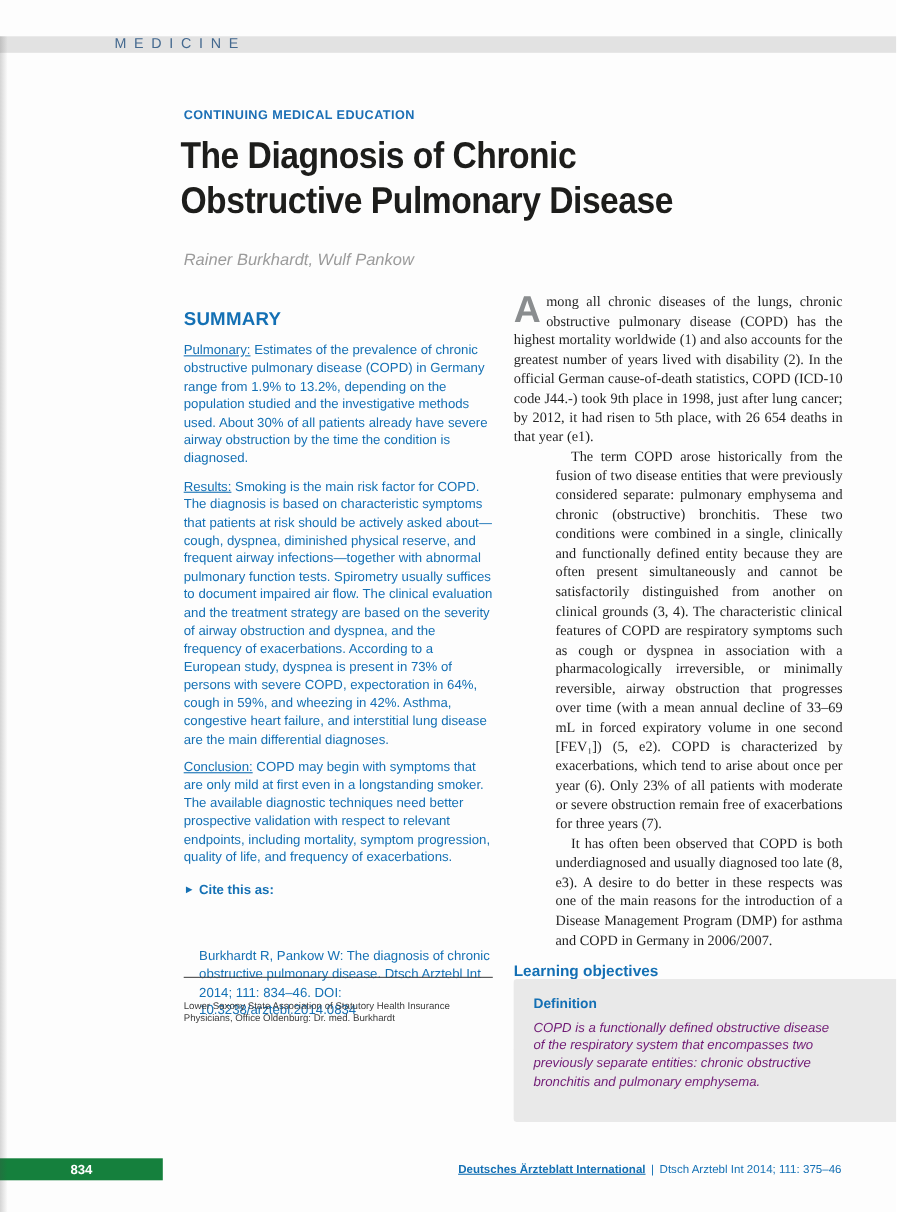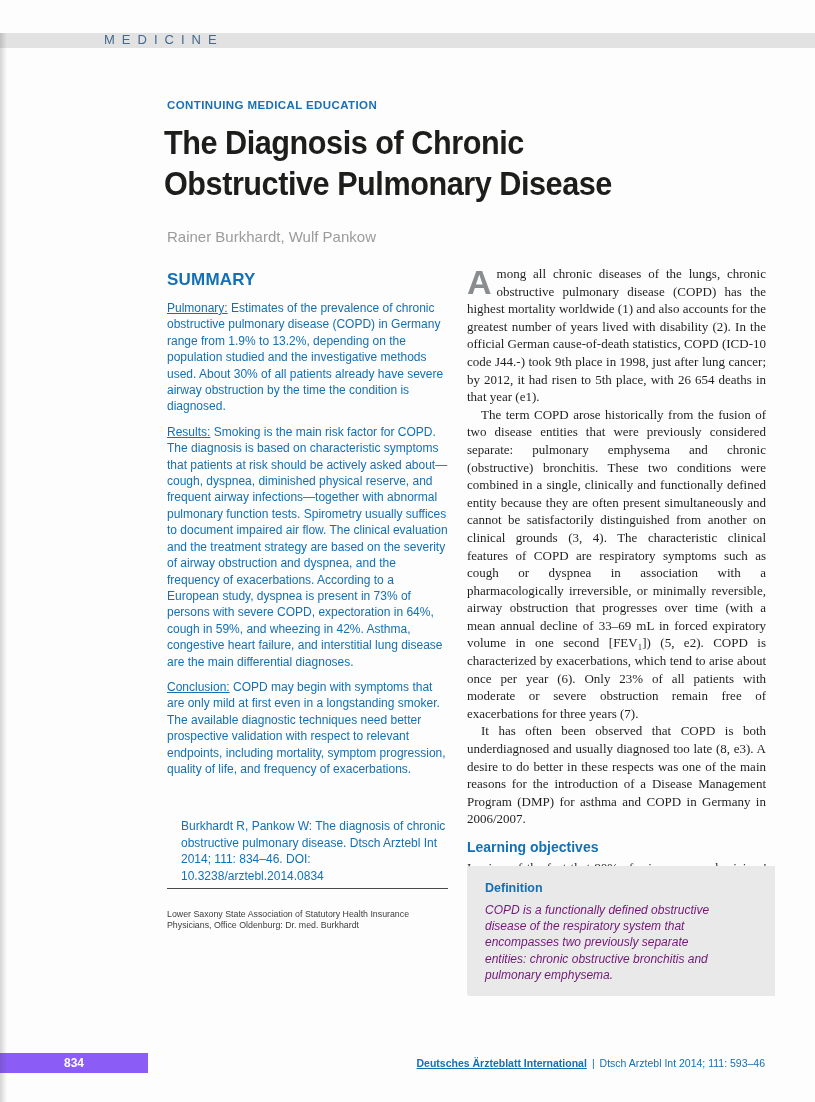--- a/index.html
+++ b/index.html
@@ -23,25 +23,25 @@
   
   .kicker {
     position:absolute; left:167px; top:99px; font-size:11.5px; font-weight:700;
     color:#1b6fb5; letter-spacing:0.4px;
   }
   .title {
     position:absolute; left:164px; top:122px; margin:0; font-size:34px; line-height:41px;
     font-weight:700; color:#1d1d1b; letter-spacing:-0.5px; white-space:nowrap;
     transform:scaleX(0.9); transform-origin:0 0;
   }
-  .authors { position:absolute; left:167px; top:228px; font-size:15px; color:#9b9b9b; }
+  .authors { position:absolute; left:167px; top:228px; font-size:15px; color:#9b9b9b;font-style:italic; }
 
   
   .col-left { position:absolute; left:167px; top:266px; width:281px; }
-  .summary-heading { color:#1470b4; font-size:17px; font-weight:700; margin:4px 0 10px 0; letter-spacing:0.2px; }
+  .summary-heading { color:#1470b4; font-size:17px; font-weight:700; margin:14px 0 10px 0; letter-spacing:0.2px; }
   .summary-para { color:#1470b4; font-size:12px; line-height:16.4px; margin:0 0 9px 0; }
   .summary-para .lead { text-decoration:underline; }
   .cite { margin-top:14px; color:#1470b4; font-size:12px; line-height:16.4px; }
   .cite-head { font-weight:700; }
   .cite-arrow { font-size:10px; margin-right:4px; position:relative; top:-1px; }
   .cite-body { padding-left:14px;margin-top:41px; }
 
   
   .affiliations {
     position:absolute; left:167px; top:888px; width:281px;
@@ -54,39 +54,39 @@
   .col-right {
     position:absolute; left:467px; top:265px; width:299px;
     font-family:"Liberation Serif","DejaVu Serif",serif;
     font-size:13px; line-height:17.6px; color:#1f1f1f; text-align:justify;
   }
   .dropcap {
     float:left; font-family:"Liberation Sans",sans-serif; font-weight:700;
     font-size:34px; line-height:30px; color:#8a8d8f; margin:2px 5px 0 0;
   }
   .body-para { margin:0; }
-  .body-para.indent { text-indent:14px; }
+  .body-para.indent { text-indent:14px;margin-left:38px; }
   .lo-heading {
     font-family:"Liberation Sans",sans-serif; color:#1470b4; font-weight:700;
     font-size:14px; margin:11px 0 2px 0; text-align:left;
   }
 
   
   .definition-box {
-    position:absolute; left:467px; top:866px; width:308px; height:130px;
+    position:absolute; left:467px; top:890px; width:348px; height:130px;
     background:#e9e9e9; box-sizing:border-box; padding:15px 55px 0 18px;
     border-radius:3px 0 0 3px;
   }
   .def-heading { color:#1470b4; font-weight:700; font-size:12.5px; margin:0 0 7px 0; }
   .def-text { color:#701a75; font-size:12px; line-height:16.2px; margin:0;font-style:italic; }
 
   
   .page-bar {
     position:absolute; left:0; top:1053px; width:148px; height:20px;
-    background:#8b5cf6; color:#ffffff; font-weight:700; font-size:12px;
+    background:#15803d; color:#ffffff; font-weight:700; font-size:12px;
     text-align:center; line-height:20px;
   }
   .footer-cite {
     position:absolute; left:400px; top:1057px; width:365px; text-align:right;
     font-size:10.5px; color:#1470b4; white-space:nowrap;
   }
   .footer-cite .journal { font-weight:700;text-decoration:underline; }
   .footer-cite .sep { margin:0 5px; font-weight:400; color:#1470b4; }
 </style>
 </head>
@@ -109,20 +109,21 @@
     <h2 class="summary-heading">SUMMARY</h2>
 
     <p class="summary-para"><span class="lead">Pulmonary:</span> <span>Estimates of the prevalence of chronic obstructive pulmonary disease (COPD) in Germany range from 1.9% to 13.2%, depending on the population studied and the investigative methods used. About 30% of all patients already have severe airway obstruction by the time the condition is diagnosed.</span></p>
 
 
     <p class="summary-para"><span class="lead">Results:</span> <span>Smoking is the main risk factor for COPD. The diagnosis is based on characteristic symptoms that patients at risk should be actively asked about—cough, dyspnea, diminished physical reserve, and frequent airway infections—together with abnormal pulmonary function tests. Spirometry usually suffices to document impaired air flow. The clinical evaluation and the treatment strategy are based on the severity of airway obstruction and dyspnea, and the frequency of exacerbations. According to a European study, dyspnea is present in 73% of persons with severe COPD, expectoration in 64%, cough in 59%, and wheezing in 42%. Asthma, congestive heart failure, and interstitial lung disease are the main differential diagnoses.</span></p>
 
     <p class="summary-para"><span class="lead">Conclusion:</span> <span>COPD may begin with symptoms that are only mild at first even in a longstanding smoker. The available diagnostic techniques need better prospective validation with respect to relevant endpoints, including mortality, symptom progression, quality of life, and frequency of exacerbations.</span></p>
 
     <div class="cite">
+      <div class="cite-head"><span class="cite-arrow">►</span><span>Cite this as:</span></div>
       <div class="cite-body">Burkhardt R, Pankow W: The diagnosis of chronic obstructive pulmonary disease. Dtsch Arztebl Int 2014; 111: 834–46. DOI: 10.3238/arztebl.2014.0834</div>
     </div>
   </div>
 
   <div class="affiliations">
     <p>Lower Saxony State Association of Statutory Health Insurance Physicians, Office Oldenburg: Dr. med. Burkhardt</p>
   </div>
 
   <div class="col-right">
     <p class="body-para"><span class="dropcap">A</span><span>mong all chronic diseases of the lungs, chronic obstructive pulmonary disease (COPD) has the highest mortality worldwide (1) and also accounts for the greatest number of years lived with disability (2). In the official German cause-of-death statistics, COPD (ICD-10 code J44.-) took 9th place in 1998, just after lung cancer; by 2012, it had risen to 5th place, with 26 654 deaths in that year (e1).</span></p>
@@ -132,15 +133,15 @@
     <p class="body-para">In view of the fact that 80% of primary care physicians' offices are now equipped with spirometers, our purpose in writing this article is to improve physicians' understanding of</p>
   </div>
 
   <div class="definition-box">
     <h4 class="def-heading">Definition</h4>
     <p class="def-text">COPD is a functionally defined obstructive disease of the respiratory system that encompasses two previously separate entities: chronic obstructive bronchitis and pulmonary emphysema.</p>
   </div>
 
   <div class="page-bar"><span>834</span></div>
 
-  <div class="footer-cite"><span class="journal">Deutsches Ärzteblatt International</span><span class="sep">|</span><span>Dtsch Arztebl Int 2014; 111: 593–46</span></div>
+  <div class="footer-cite"><span class="journal">Deutsches Ärzteblatt International</span><span class="sep">|</span><span>Dtsch Arztebl Int 2014; 111: 375–46</span></div>
 
 </div>
 
 </body></html>

